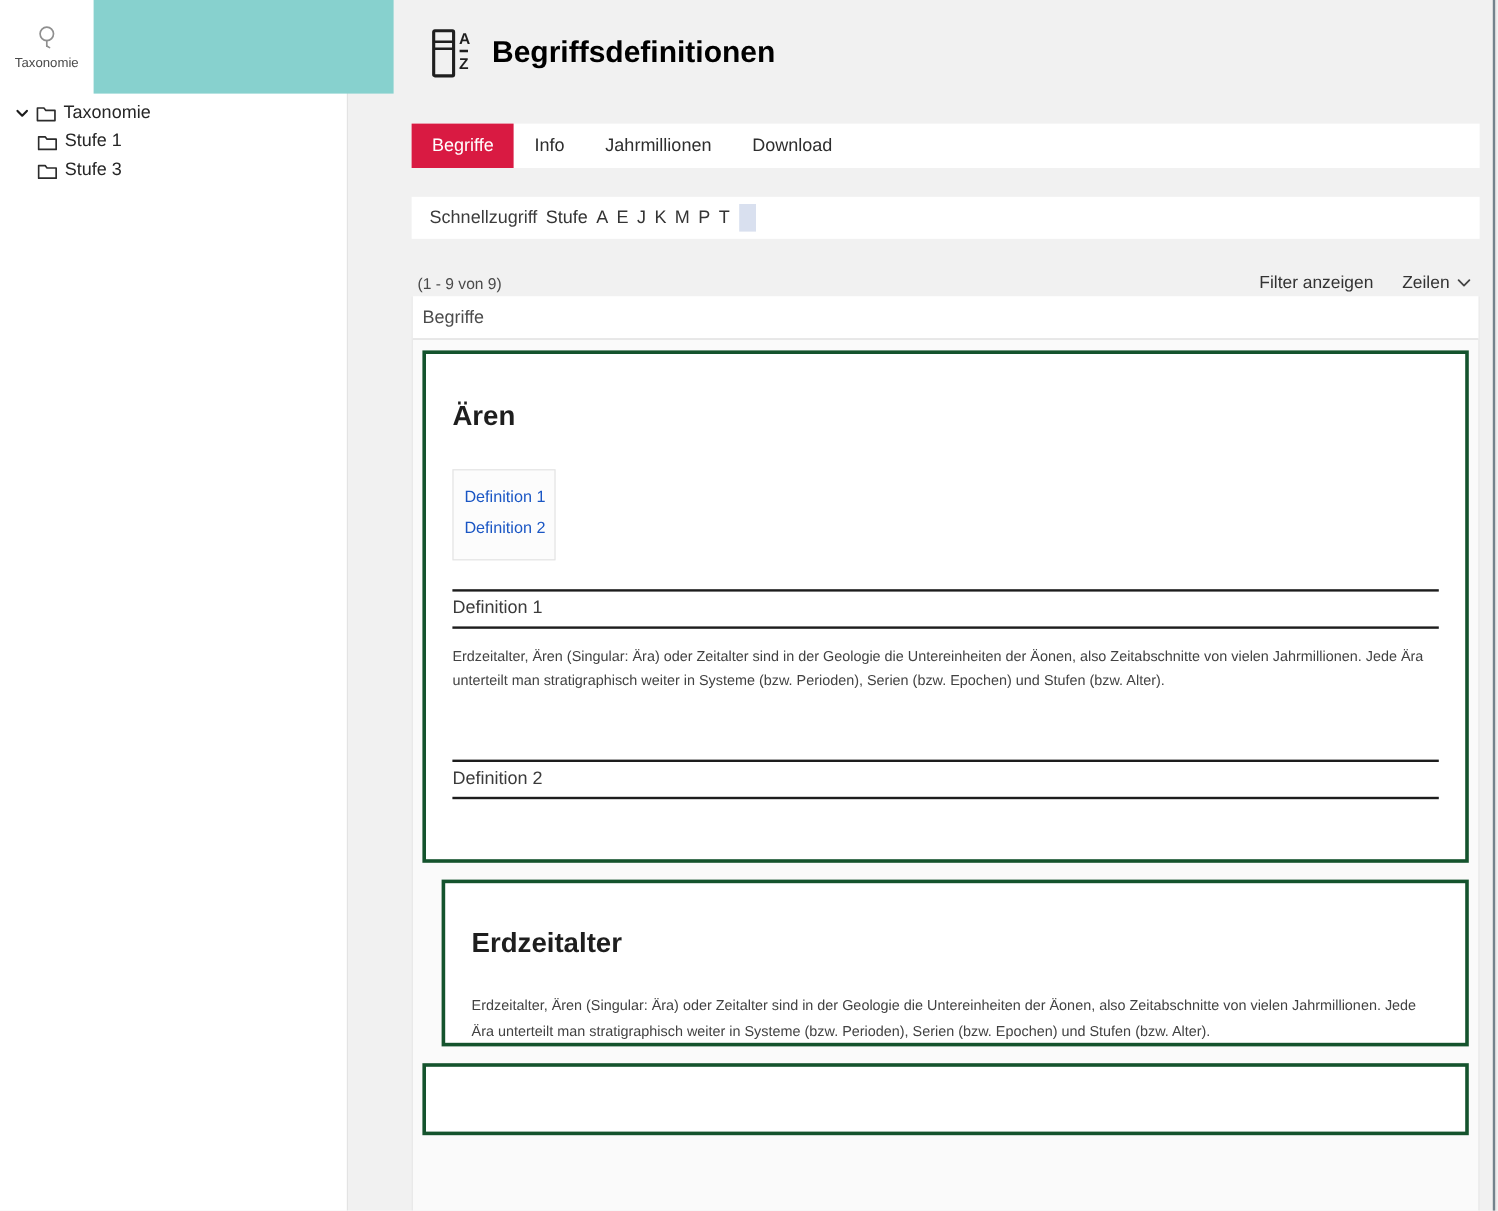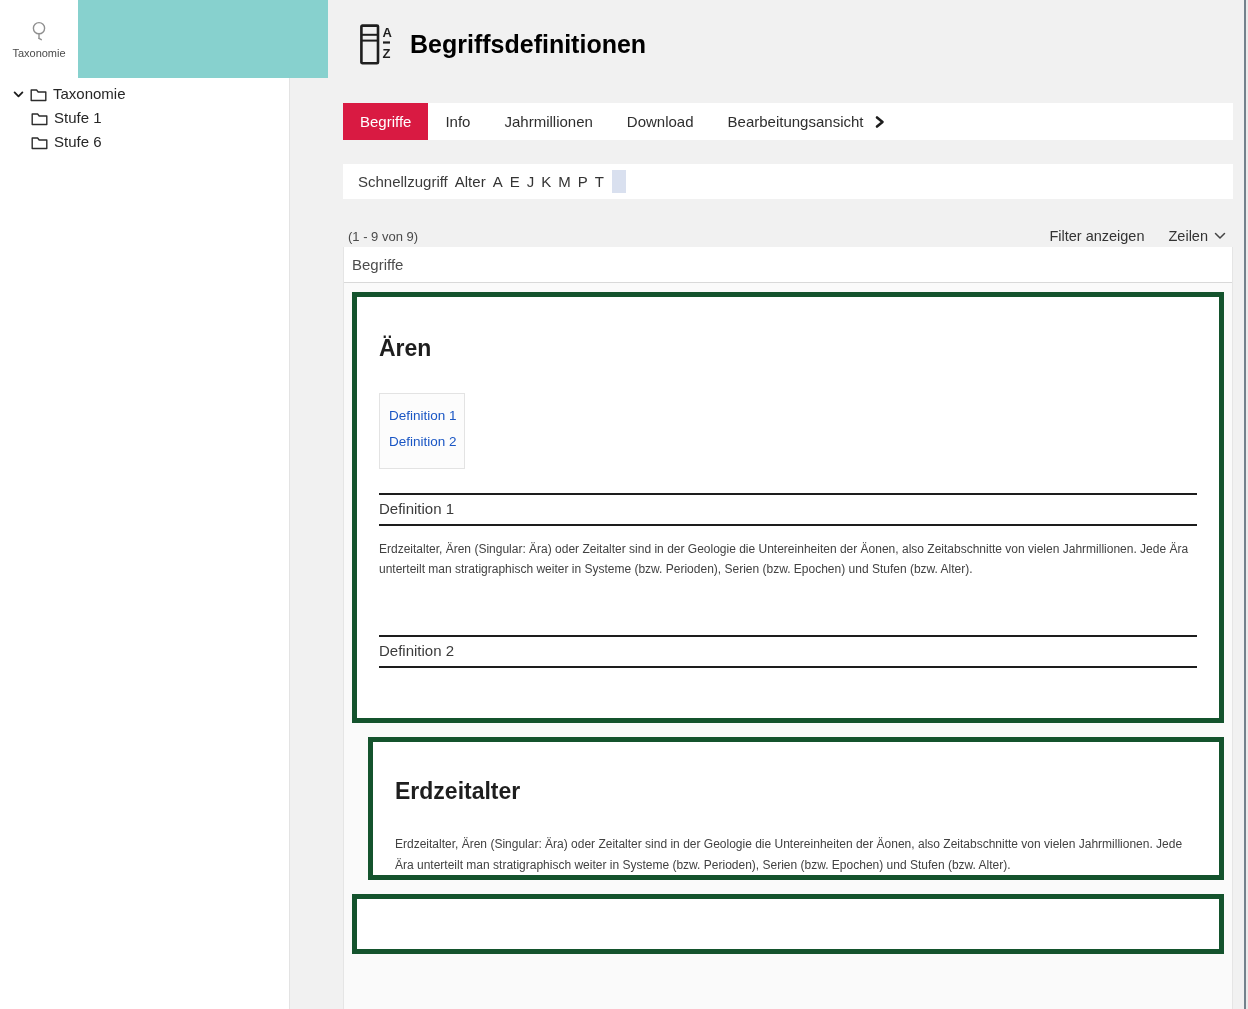--- a/index.html
+++ b/index.html
@@ -37,21 +37,21 @@
   .meta-row{position:absolute;left:13px;top:227px;width:890px;height:18px;display:flex;align-items:center;box-sizing:border-box;}
   .meta-count{margin-left:5px;font-size:13px;color:#4a4a4a;text-align:center;}
   .meta-right{margin-left:auto;display:flex;align-items:center;gap:24px;font-size:14.5px;color:#333;padding-right:7px;}
   .filter-toggle{cursor:pointer;}
   .rows-dropdown{display:flex;align-items:center;gap:6px;cursor:pointer;}
 
   .panel{position:absolute;left:13px;top:247px;width:890px;bottom:0;background:#fafafa;border-left:1px solid #e5e5e5;border-right:1px solid #e5e5e5;box-sizing:border-box;}
   .panel-header{height:35px;background:#fff;border-bottom:1px solid #d9d9d9;display:flex;align-items:center;padding-left:8px;font-size:15px;color:#4c4c4c;}
   .panel-body{padding:9px 8px;}
 
-  .card{background:#fff;border:5px solid #14532d;margin-bottom:14px;padding:0 22px;box-sizing:border-box;}
+  .card{background:#fff;border:3px solid #14532d;margin-bottom:14px;padding:0 22px;box-sizing:border-box;}
   .card h2{margin:0;padding-top:38px;font-size:23px;font-weight:700;color:#1e1e1e;line-height:1.2;}
   .card.simple h2{padding-top:36px;}
   .toc-box{display:inline-block;margin-top:30px;border:1px solid #e3e3e3;background:#fcfcfc;padding:9px 7px 13px 9px;}
   .toc-link{display:block;font-size:13.5px;line-height:26px;color:var(--link-blue,#1a56c4);cursor:pointer;}
   .def-section{margin-top:24px;}
   .def-section.second{margin-top:55px;}
   .def-heading{border-top:2px solid #1d1d1d;border-bottom:2px solid #1d1d1d;padding:5px 0 7px;font-size:15px;color:#3b3b3b;}
   .def-text{margin:13px 0 0;font-size:12px;line-height:20.5px;color:#424242;}
   .card.first{padding-bottom:50px;}
   .card.simple{margin-left:16px;}
@@ -102,21 +102,21 @@
           </svg>
         </span>
         <span class="tree-label">Stufe 1</span>
       </li>
       <li class="tree-row child">
         <span class="folder">
           <svg width="17" height="15" viewBox="0 0 17 15" fill="none" stroke="#2c2c2c" stroke-width="1.4" stroke-linejoin="round">
             <path d="M1.2 3h5.4l1.6 2h7.6v8.5H1.2z"></path>
           </svg>
         </span>
-        <span class="tree-label">Stufe 6</span>
+        <span class="tree-label">Stufe 3</span>
       </li>
     </ul>
   </div>
 
   <div class="main">
 
     <div class="page-header">
       <span>
         <svg width="36" height="41" viewBox="0 0 36 41" fill="none">
           <rect x="1.4" y="1.6" width="16.6" height="37.6" rx="1" stroke="#1f1f1f" stroke-width="2.6"></rect>
@@ -136,33 +136,25 @@
       </div>
       <div class="tab">
         <span>Info</span>
       </div>
       <div class="tab">
         <span>Jahrmillionen</span>
       </div>
       <div class="tab">
         <span>Download</span>
       </div>
-      <div class="tab">
-        <span>Bearbeitungsansicht</span>
-        <span class="chev-right">
-          <svg width="13" height="14" viewBox="0 0 13 14" fill="none" stroke="#1d1d1d" stroke-width="2.6" stroke-linecap="round" stroke-linejoin="round">
-            <polyline points="4,2.5 9.5,7 4,11.5"></polyline>
-          </svg>
-        </span>
-      </div>
     </div>
 
     <div class="quickbar">
       <span class="qa-label">Schnellzugriff</span>
-      <span class="qa-item">Alter</span>
+      <span class="qa-item">Stufe</span>
       <span class="qa-item">A</span>
       <span class="qa-item">E</span>
       <span class="qa-item">J</span>
       <span class="qa-item">K</span>
       <span class="qa-item">M</span>
       <span class="qa-item">P</span>
       <span class="qa-item">T</span>
       <span class="qa-highlight"></span>
     </div>
 

